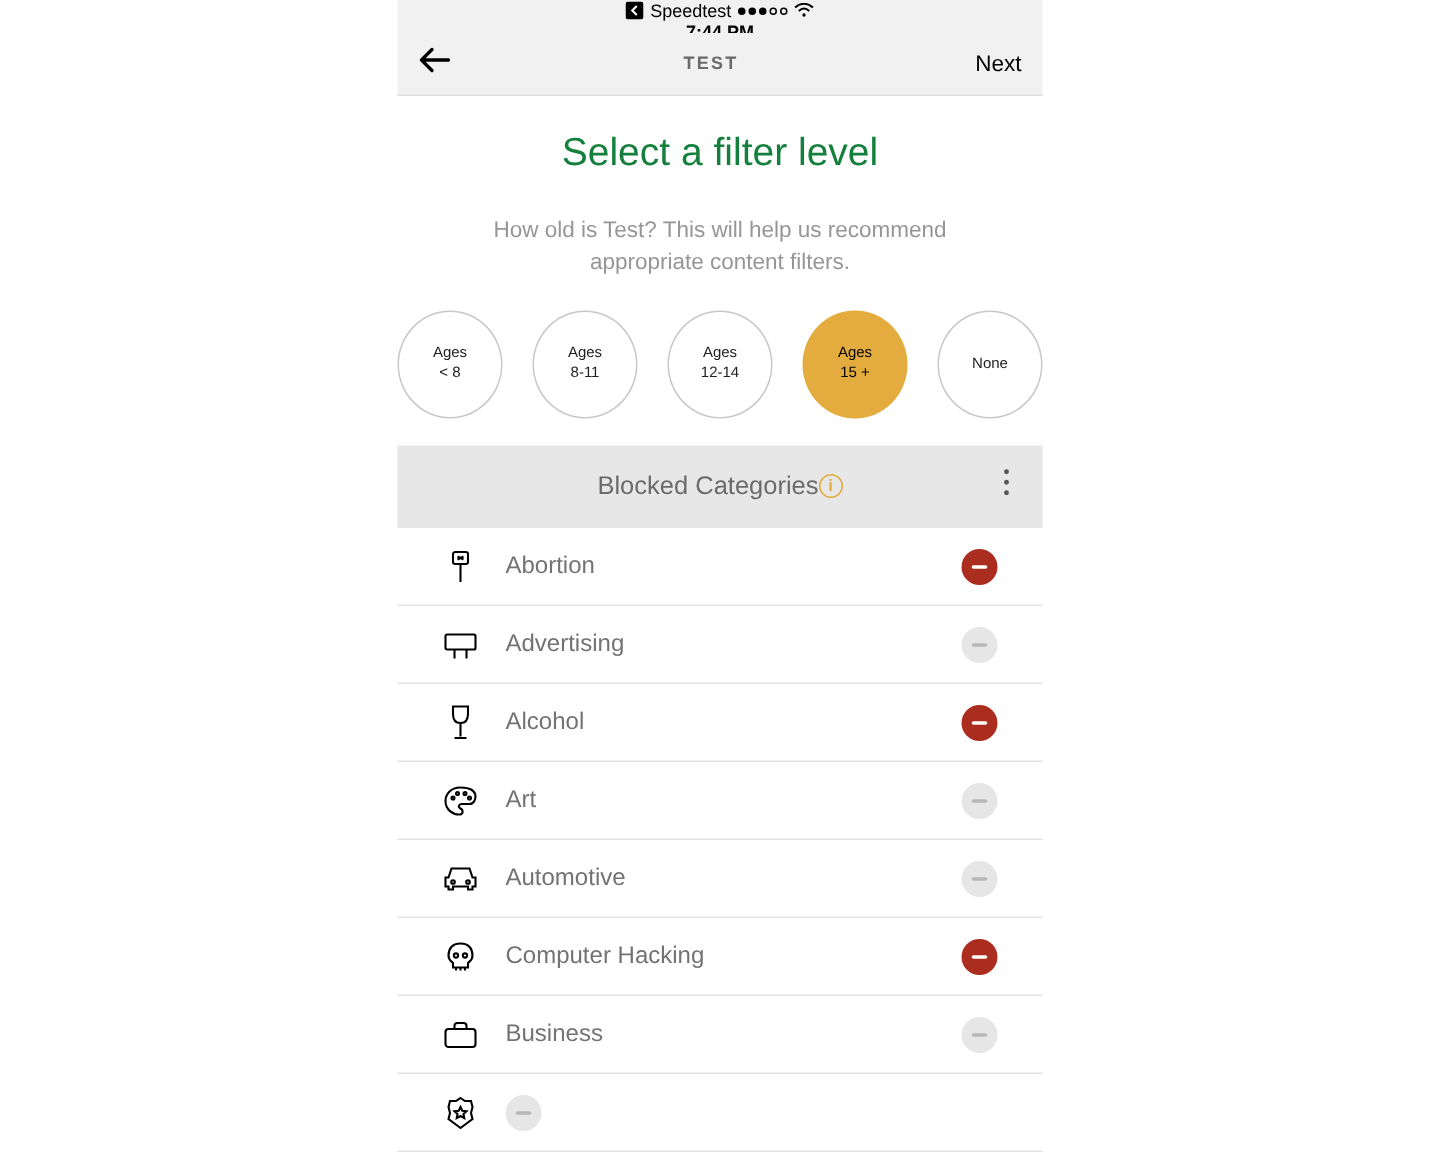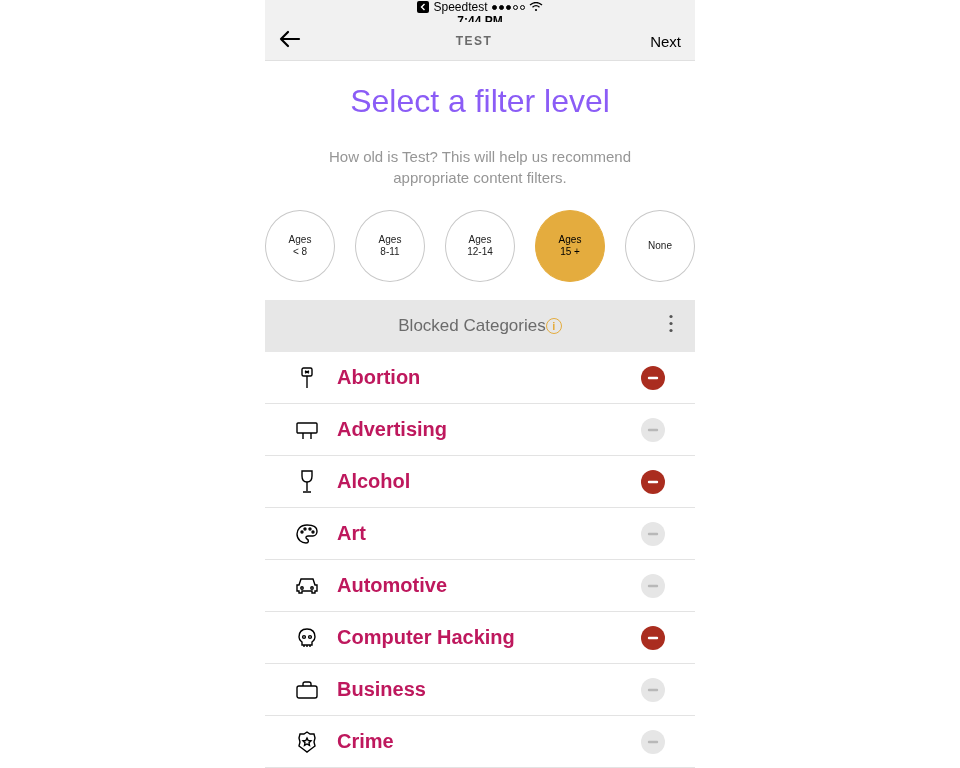--- a/index.html
+++ b/index.html
@@ -39,21 +39,21 @@
     display: flex;
     align-items: center;
     justify-content: space-between;
     padding: 0 14px;
     border-bottom: 1px solid #e0e0e0;
   }
   .nav-back { width: 28px; text-align: left; cursor: pointer; }
   .nav-title { font-size: 12px; font-weight: 600; letter-spacing: 1.5px; color: #6b6b6b; }
   .nav-next { font-size: 15px; font-weight: 500; color: #000000; cursor: pointer; width:40px; text-align:right; }
   .header { text-align: center; padding: 22px 24px 18px; }
-  .header h1 { font-size: 32px; font-weight: 400; color: #8b5cf6; margin-bottom: 26px; }
+  .header h1 { font-size: 26px; font-weight: 400; color: #15803d; margin-bottom: 26px; }
   .header p { font-size: 15px; color: #969696; line-height: 1.4; }
   .age-row { display: flex; justify-content: flex-start; gap: 20px; padding: 4px 0 18px; }
   .age-pill {
     width: 72px; height: 72px; border-radius: 50%;
     border: 1px solid #c8c8c8;
     display: flex; flex-direction: column; align-items: center; justify-content: center;
     font-size: 10px; line-height: 1.25; text-align: center; color: #222; cursor: pointer;
     background: #fff;
   }
   .age-pill.selected { background: #e4ac3e; border-color: #e4ac3e; color: #000; }
@@ -65,21 +65,21 @@
     color: #6b6b6b; font-size: 17px; gap: 0;
   }
   .section-header .menu { position: absolute; right: 22px; top: 50%; transform: translateY(-50%); cursor:pointer; }
   .info-circle { width:16px; height:16px; border:1.4px solid #e4ac3e; border-radius:50%; display:inline-flex; align-items:center; justify-content:center; color:#e4ac3e; font-size:11px; font-weight:700; }
   .list { display:flex; flex-direction:column; }
   .row {
     display:flex; align-items:center; height:52px; padding: 0 30px;
     border-bottom:1px solid #e3e3e3; cursor:pointer;
   }
   .row .icon { width:24px; display:flex; align-items:center; justify-content:center; margin-right:18px; color:#111;}
-  .row .label { flex:1; font-size:20px; color:#be185d;font-weight:bold; }
+  .row .label { flex:1; font-size:16px; color:#737373; }
   .row .toggle { width:24px; height:24px; border-radius:50%; display:flex; align-items:center; justify-content:center; }
   .toggle.blocked { background:#aa2d1f; }
   .toggle.blocked svg { stroke:#fff; }
   .toggle.allowed { background:#e6e6e6; }
   .toggle.allowed svg { stroke:#b8b8b8; }
   .batt { display:inline-flex; align-items:center; gap:1px; }
 </style>
 </head>
 <body>
 
@@ -279,21 +279,20 @@
           </svg>
         </span>
       </div>
       <div class="row">
         <span class="icon">
           <svg width="20" height="22" viewBox="0 0 20 22" stroke="#000" fill="none" stroke-width="1.4">
             <path d="M10 1 L13 3 H17 L18 7 L17 11 L18 15 L14 18 L10 21 L6 18 L2 15 L3 11 L2 7 L3 3 H7 Z"></path>
             <path d="M10 7 L11.2 9.5 L14 9.8 L12 11.7 L12.5 14.4 L10 13 L7.5 14.4 L8 11.7 L6 9.8 L8.8 9.5 Z"></path>
           </svg>
         </span>
-        <span class="label">Crime</span>
         <span class="toggle allowed">
           <svg width="14" height="14" viewBox="0 0 14 14" stroke-width="2.4" stroke-linecap="round">
             <line x1="3" y1="7" x2="11" y2="7"></line>
           </svg>
         </span>
       </div>
     </div>
 
 </div>
 

